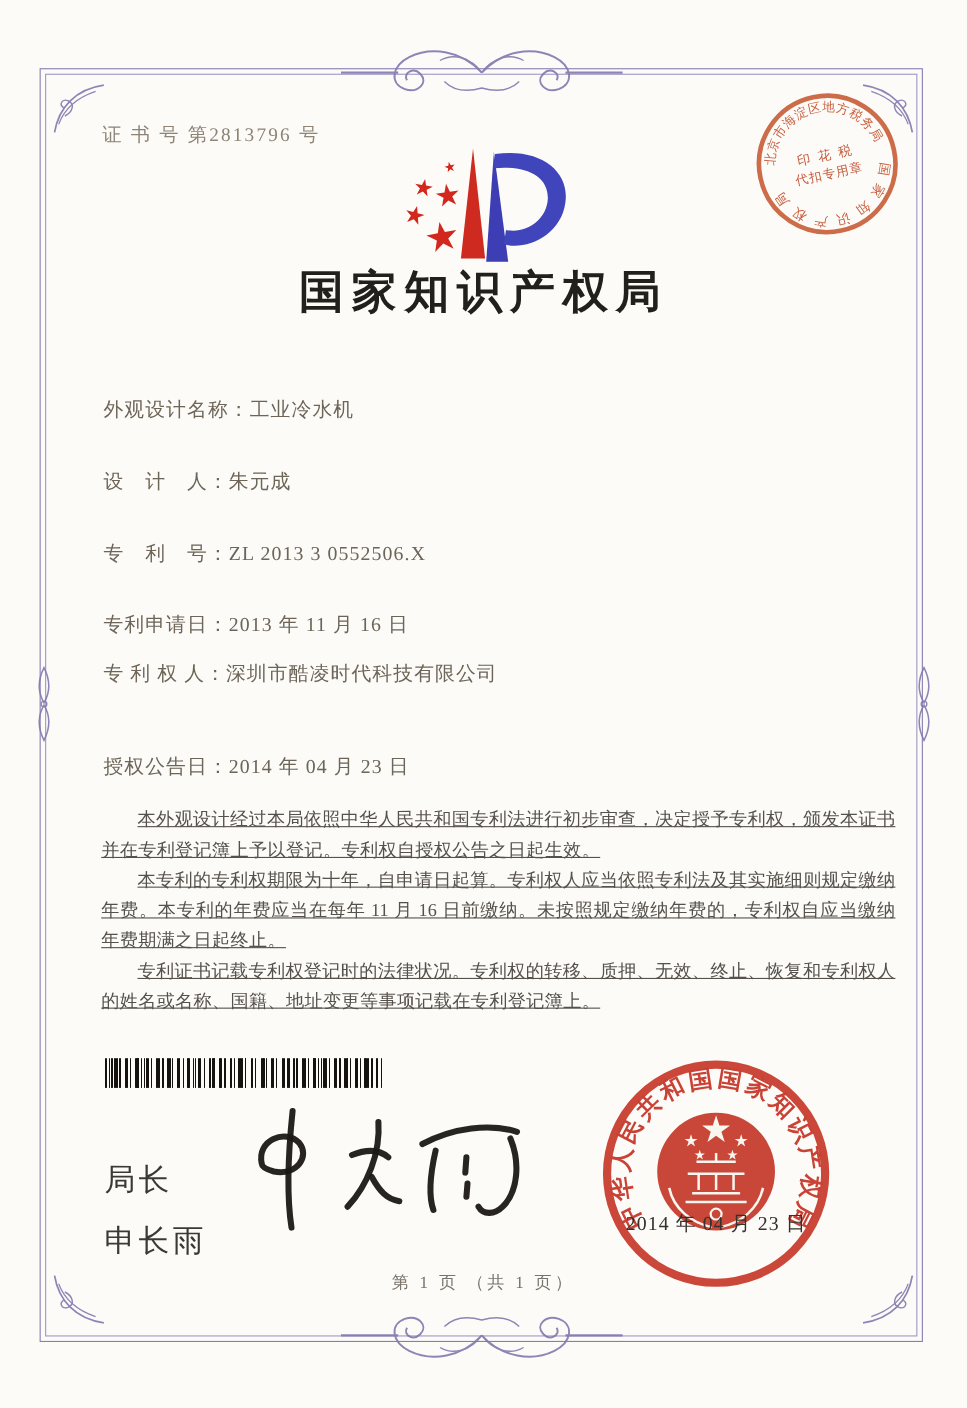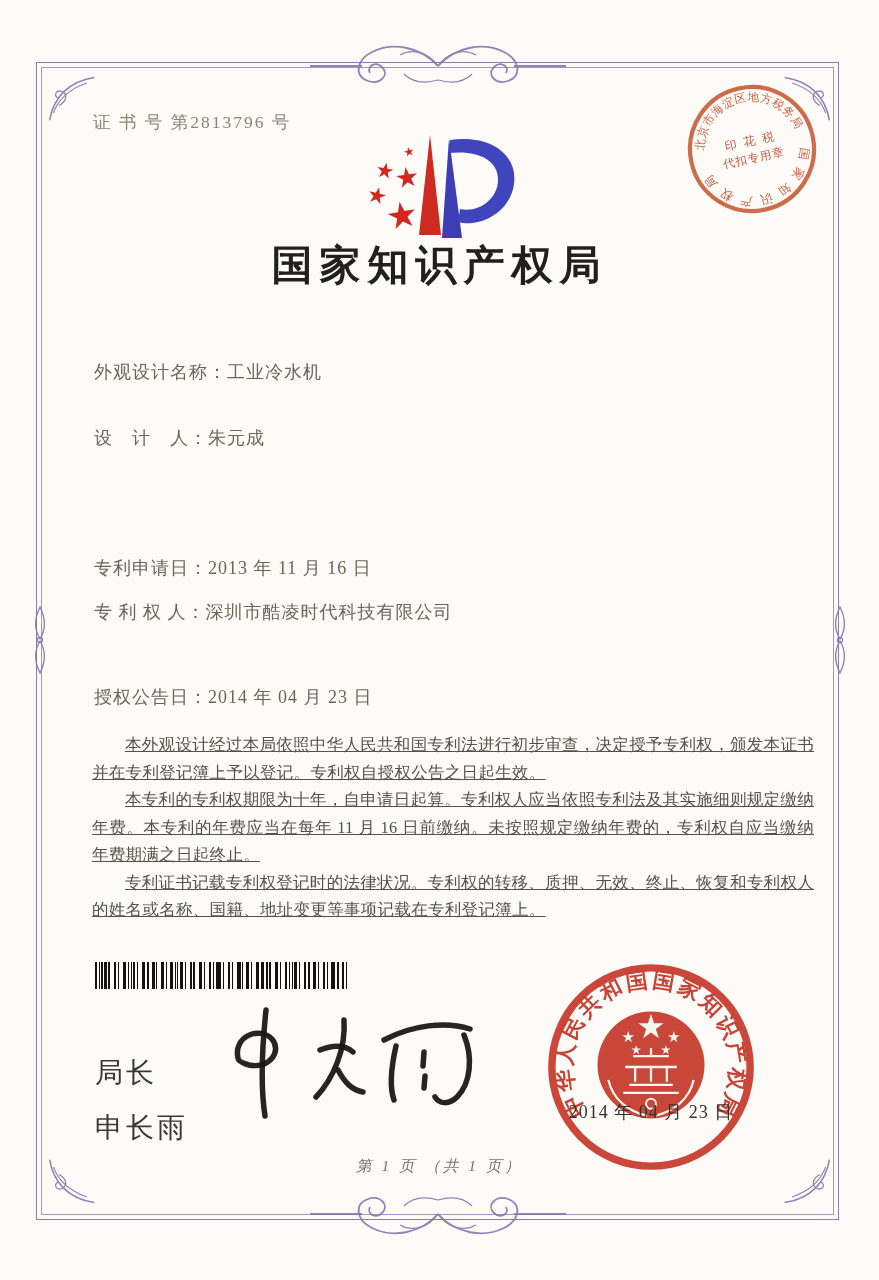--- a/index.html
+++ b/index.html
@@ -57,21 +57,21 @@
   .signoff .name{display:block;margin-top:17px;}
   .signature{position:absolute;left:218px;top:1000px;width:266px;height:124px;}
   .signature path{stroke:#1b1815;stroke-width:5.5;fill:none;stroke-linecap:round;stroke-linejoin:round;opacity:.95;}
 
   
   .sipo-seal{position:absolute;left:537px;top:953px;width:228px;height:228px;opacity:.93;}
   .seal-date{position:absolute;left:545px;top:1100px;width:212px;text-align:center;
     font-size:18px;color:#35312c;letter-spacing:1px;white-space:nowrap;}
 
   .footer{position:absolute;left:0;right:0;top:1156px;text-align:center;
-    font-size:15.5px;color:#79736a;letter-spacing:3px;font-style:italic;}
+    font-size:15.5px;color:#79736a;letter-spacing:3px;}
 </style>
 </head>
 <body>
 
 <svg width="0" height="0" style="position:absolute" aria-hidden="true">
   <defs>
     <polygon id="star5" points="0,-10 2.25,-3.09 9.51,-3.09 3.63,1.18 5.88,8.09 0,3.82 -5.88,8.09 -3.63,1.18 -9.51,-3.09 -2.25,-3.09"></polygon>
     <g id="flourish" stroke-width="1.8" fill="none">
       <path d="M2,26 H54 M206,26 H258" stroke-width="2.2"></path>
       <path d="M130,26 C112,6 84,2 64,12 C48,20 46,36 60,41 C72,45 82,35 74,27 C68,21 58,26 62,33"></path>
@@ -152,20 +152,21 @@
       <text font-size="12" letter-spacing="7" fill="#c4532f">
         <textPath href="#taxArcBottom">国家知识产权局</textPath>
       </text>
       <text x="70" y="66" text-anchor="middle" font-size="12" letter-spacing="2" fill="#bf4c2c">印 花 税</text>
       <text x="70" y="83" text-anchor="middle" font-size="11.5" letter-spacing="1" fill="#bf4c2c">代扣专用章</text>
     </g>
   </svg>
 
   <div class="field f1"><span>外观设计名称：</span><span>工业冷水机</span></div>
   <div class="field f2"><span>设　计　人：</span><span>朱元成</span></div>
+  <div class="field f3"><span>专　利　号：</span><span>ZL 2013 3 0552506.X</span></div>
   <div class="field f4"><span>专利申请日：</span><span>2013 年 11 月 16 日</span></div>
   <div class="field f5"><span>专 利 权 人：</span><span>深圳市酷凌时代科技有限公司</span></div>
   <div class="field f6"><span>授权公告日：</span><span>2014 年 04 月 23 日</span></div>
 
   <div class="body-text">
     <p>本外观设计经过本局依照中华人民共和国专利法进行初步审查，决定授予专利权，颁发本证书并在专利登记簿上予以登记。专利权自授权公告之日起生效。</p>
     <p>本专利的专利权期限为十年，自申请日起算。专利权人应当依照专利法及其实施细则规定缴纳年费。本专利的年费应当在每年 11 月 16 日前缴纳。未按照规定缴纳年费的，专利权自应当缴纳年费期满之日起终止。</p>
     <p>专利证书记载专利权登记时的法律状况。专利权的转移、质押、无效、终止、恢复和专利权人的姓名或名称、国籍、地址变更等事项记载在专利登记簿上。</p>
   </div>
 

